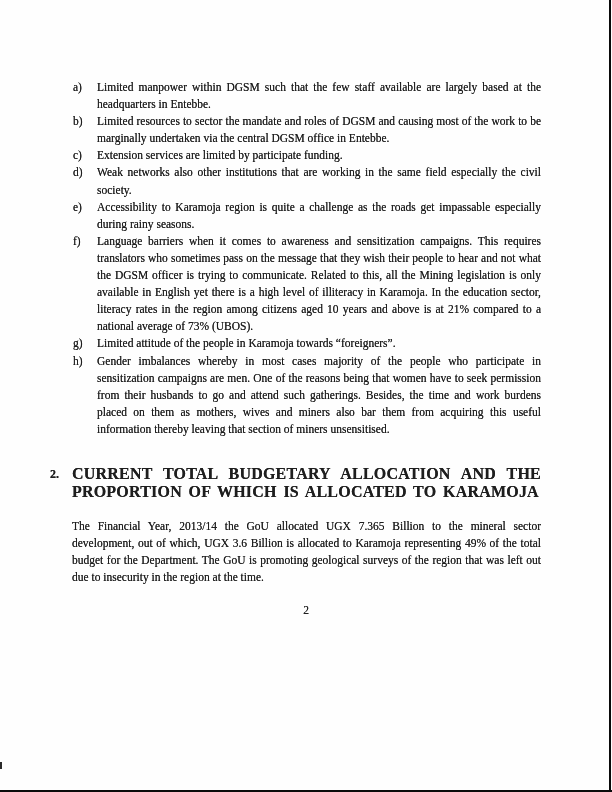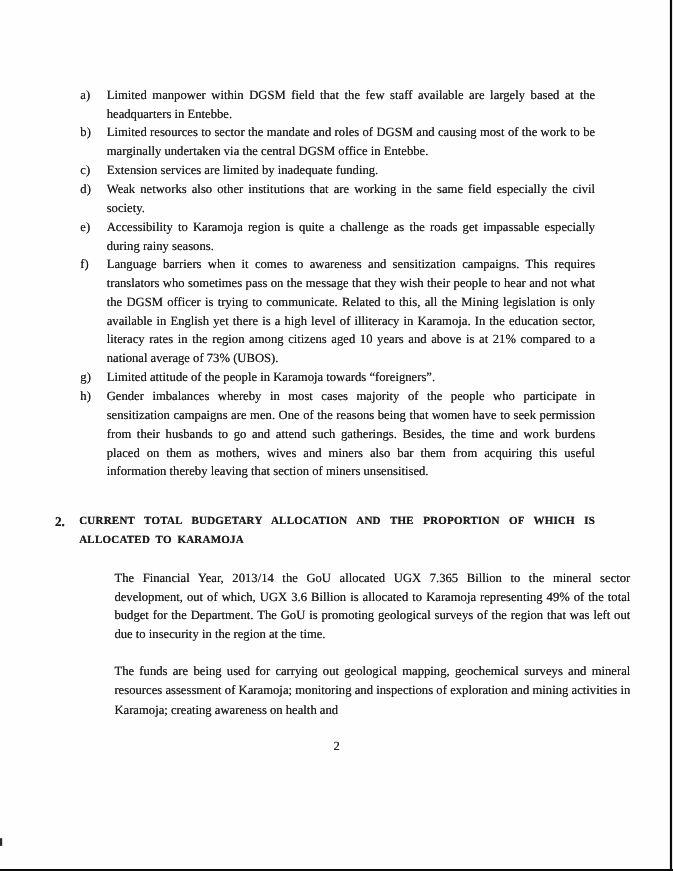--- a/index.html
+++ b/index.html
@@ -19,53 +19,53 @@
 
   
   .list { margin-left: 73px; width: 468px; }
   .list-row { display: flex; }
   .list-label { flex: 0 0 24px; width: 24px; }
   .list-text { flex: 1 1 auto; width: 444px; text-align: justify; }
 
   
   .heading-row { display: flex; margin-left: 50px; width: 491px; margin-top: 27px; }
   .heading-num { flex: 0 0 22px; width: 22px; font-weight: bold; font-size: 12px; line-height: 18px; }
-  .heading-title { flex: 1 1 auto; font-weight: bold; font-size: 10px; line-height: 18px; text-align: justify; letter-spacing: 0.2px; word-spacing: 2.5px; }
+  .heading-title { flex: 1 1 auto; font-weight: bold; font-size: 16px; line-height: 18px; text-align: justify; letter-spacing: 0.2px; word-spacing: 2.5px; }
 
   
-  .para { margin-left: 104px; width: 469px; text-align: justify; margin-top: 17px; }
+  .para { margin-left: 72px; width: 469px; text-align: justify; margin-top: 17px; }
 
   .page-num { margin-top: 16px; width: 612px; text-align: center; }
 
   
   .scan-right-line { position: absolute; top: 0; right: 1px; width: 2px; height: 792px; background: #0a0a0a; }
   .scan-bottom-line { position: absolute; left: 0; bottom: 0; width: 612px; height: 2px; background: #0a0a0a; }
   .scan-left-mark { position: absolute; left: 0; top: 762px; width: 2px; height: 7px; background: #2a2a2a; }
 </style>
 </head>
 <body>
 
 <div class="page" style="color: rgb(30, 30, 30);">
 
   <div class="content">
 
     <div class="list" id="list-container">
   <div class="list-row">
     <div class="list-label">a)</div>
-    <div class="list-text">Limited manpower within DGSM field that the few staff available are largely based at the headquarters in Entebbe.</div>
+    <div class="list-text">Limited manpower within DGSM such that the few staff available are largely based at the headquarters in Entebbe.</div>
   </div>
 
   <div class="list-row">
     <div class="list-label">b)</div>
     <div class="list-text">Limited resources to sector the mandate and roles of DGSM and causing most of the work to be marginally undertaken via the central DGSM office in Entebbe.</div>
   </div>
 
   <div class="list-row">
     <div class="list-label">c)</div>
-    <div class="list-text">Extension services are limited by inadequate funding.</div>
+    <div class="list-text">Extension services are limited by participate funding.</div>
   </div>
 
   <div class="list-row">
     <div class="list-label">d)</div>
     <div class="list-text">Weak networks also other institutions that are working in the same field especially the civil society.</div>
   </div>
 
   <div class="list-row">
     <div class="list-label">e)</div>
     <div class="list-text">Accessibility to Karamoja region is quite a challenge as the roads get impassable especially during rainy seasons.</div>
@@ -88,21 +88,20 @@
 </div>
 
     <div class="heading-row">
       <div class="heading-num">2.</div>
       <div class="heading-title">CURRENT TOTAL BUDGETARY ALLOCATION AND THE PROPORTION OF WHICH IS ALLOCATED TO KARAMOJA</div>
     </div>
 
     <div id="paragraphs-container">
   <div class="para">The Financial Year, 2013/14 the GoU allocated UGX 7.365 Billion to the mineral sector development, out of which, UGX 3.6 Billion is allocated to Karamoja representing 49% of the total budget for the Department. The GoU is promoting geological surveys of the region that was left out due to insecurity in the region at the time.</div>
 
-  <div class="para">The funds are being used for carrying out geological mapping, geochemical surveys and mineral resources assessment of Karamoja; monitoring and inspections of exploration and mining activities in Karamoja; creating awareness on health and</div>
 </div>
 
     <div class="page-num">2</div>
 
   </div>
 
   <div class="scan-right-line"></div>
   <div class="scan-bottom-line"></div>
   <div class="scan-left-mark"></div>
 

